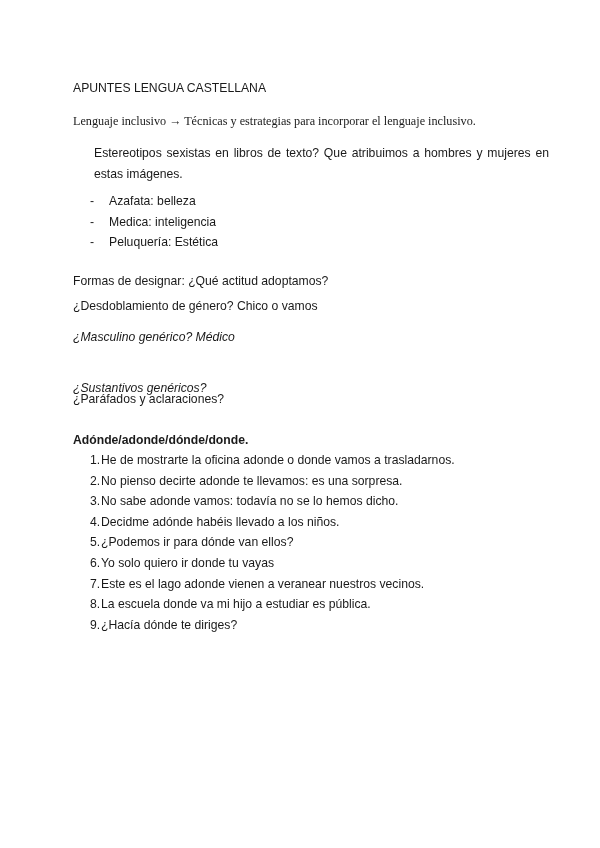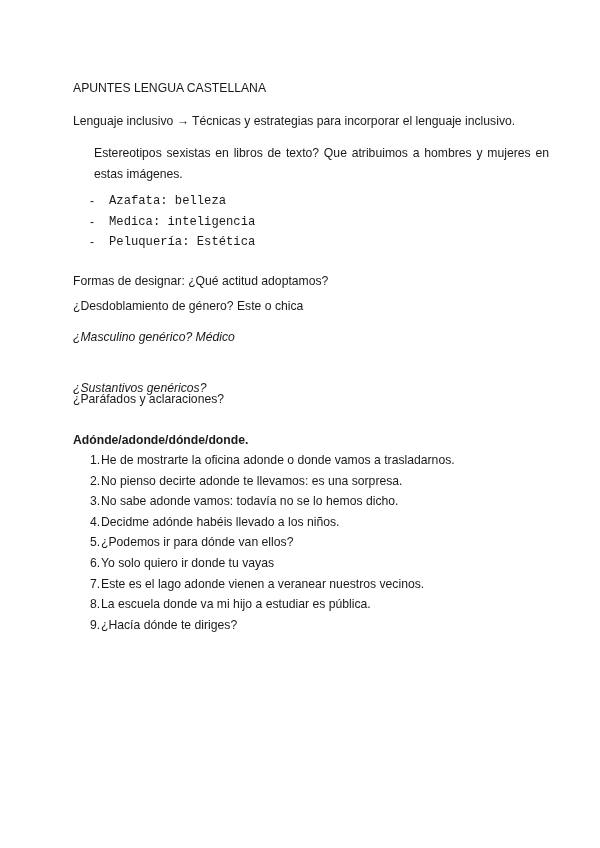--- a/index.html
+++ b/index.html
@@ -51,21 +51,20 @@
       line-height: 15px;
       white-space: nowrap;
     }
     .bullet-list .dash {
       position: absolute;
       left: 17px;
     }
     .bullet-list .text {
       position: absolute;
       left: 36px;
-      font-family: Liberation Mono, monospace;
     }
     .num-list {
       position: absolute;
       left: 0;
       top: 453px;
       margin: 0;
       padding: 0;
       list-style: none;
     }
     .num-list li {
@@ -83,41 +82,41 @@
       left: 28px;
     }
   </style>
 </head>
 <body>
 
 <div class="page">
 
   <div class="line" style="top:81px;">APUNTES LENGUA CASTELLANA</div>
 
-  <div class="line" style="top:114px;">Lenguaje inclusivo → Técnicas y estrategias para incorporar el lenguaje inclusivo.</div>
+  <div class="line" style="top:114px;font-family:Liberation Serif, serif;">Lenguaje inclusivo → Técnicas y estrategias para incorporar el lenguaje inclusivo.</div>
 
   <div class="para-justified" style="top:143px;">Estereotipos sexistas en libros de texto? Que atribuimos a hombres y mujeres en estas imágenes.</div>
 
   <ul class="bullet-list">
     <li>
       <span class="dash">-</span>
       <span class="text">Azafata: belleza</span>
     </li>
     <li>
       <span class="dash">-</span>
       <span class="text">Medica: inteligencia</span>
     </li>
     <li>
       <span class="dash">-</span>
       <span class="text">Peluquería: Estética</span>
     </li>
   </ul>
 
   <div class="line" style="top:267px;margin-top:7px;">Formas de designar: ¿Qué actitud adoptamos?</div>
-  <div class="line" style="top:299px;">¿Desdoblamiento de género? Este o chica</div>
+  <div class="line" style="top:299px;">¿Desdoblamiento de género? Chico o vamos</div>
   <div class="line" style="top:330px;font-style:italic;">¿Masculino genérico? Médico</div>
   <div class="line" style="top:381px;font-style:italic;">¿Sustantivos genéricos?</div>
   <div class="line" style="top:392px;">¿Paráfados y aclaraciones?</div>
 
   <div class="line bold" style="top:433px;">Adónde/adonde/dónde/donde.</div>
 
   <ol class="num-list">
     <li>
       <span class="num">1.</span>
       <span class="text">He de mostrarte la oficina adonde o donde vamos a trasladarnos.</span>

